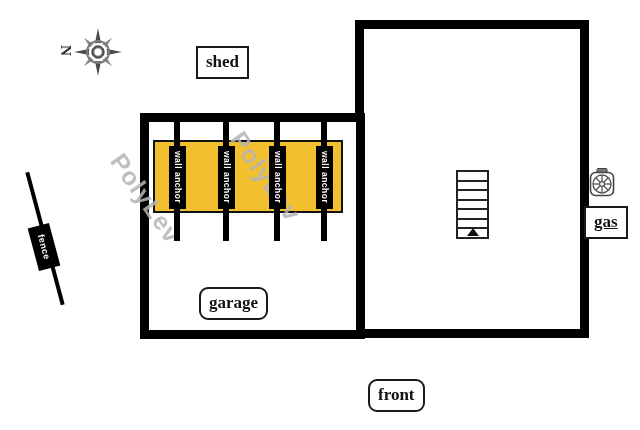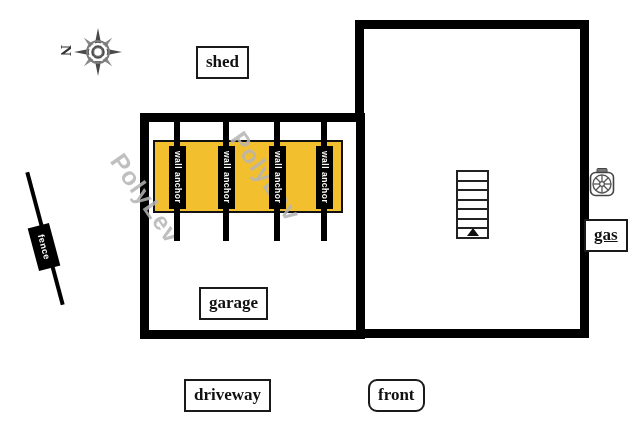--- a/index.html
+++ b/index.html
@@ -70,24 +70,24 @@
     font-size:9px;font-weight:bold;letter-spacing:.5px;
   }
   
   .tag{
     position:absolute;background:var(--label-bg,#fff);
     border:2px solid var(--label-border,#1a1a1a);
     font-weight:bold;font-size:17px;line-height:1.35;padding:3px 8px;
     z-index:6;color:#111;white-space:nowrap;
   }
   .tag-shed{left:196px;top:46px;}
-  .tag-garage{left:199px;top:287px;}
+  .tag-garage{left:199px;top:287px;border-radius:9px;}
   .tag-driveway{left:184px;top:379px;}
   .tag-front{left:368px;top:379px;border-radius:9px;}
-  .tag-gas{left:584px;top:219px;text-decoration:underline;}
+  .tag-gas{left:584px;top:206px;text-decoration:underline;}
   .tag-elec{left:576px;top:293px;}
   
   .compass{position:absolute;left:72px;top:26px;z-index:2;}
   .north{
     position:absolute;left:60px;top:42px;z-index:2;color:#333;
     font-weight:bold;font-size:15px;transform:rotate(90deg);
   }
   .fan{position:absolute;left:588px;top:167px;z-index:6;}
 </style>
 </head>
@@ -154,17 +154,16 @@
       <line x1="14" y1="8.5" x2="14" y2="25.5"></line>
       <line x1="5.5" y1="17" x2="22.5" y2="17"></line>
       <line x1="8" y1="11" x2="20" y2="23"></line>
       <line x1="20" y1="11" x2="8" y2="23"></line>
     </g>
     <circle cx="14" cy="17" r="2.4" fill="#fff" stroke="#555" stroke-width="1.2"></circle>
   </svg>
 
   <div class="tag tag-shed">shed</div>
   <div class="tag tag-garage">garage</div>
-  <div class="tag tag-driveway">driveway</div>
   <div class="tag tag-front">front</div>
   <div class="tag tag-gas">gas</div>
 
 </div>
 
 </body></html>

